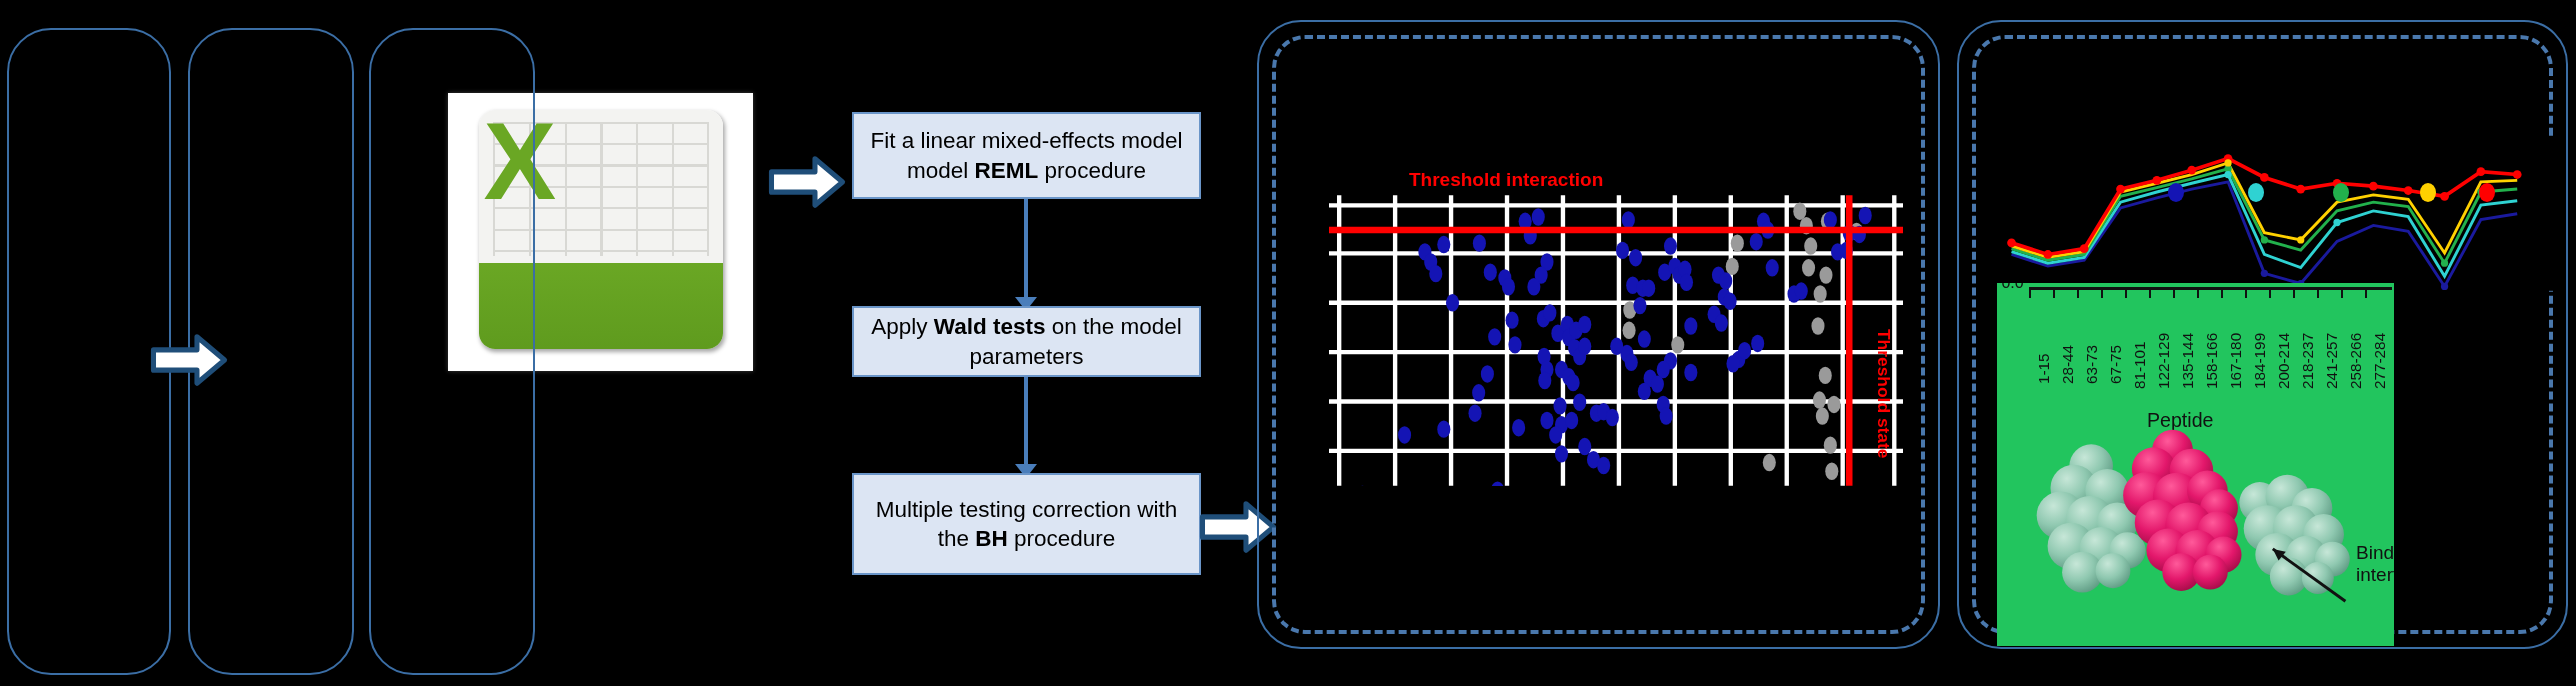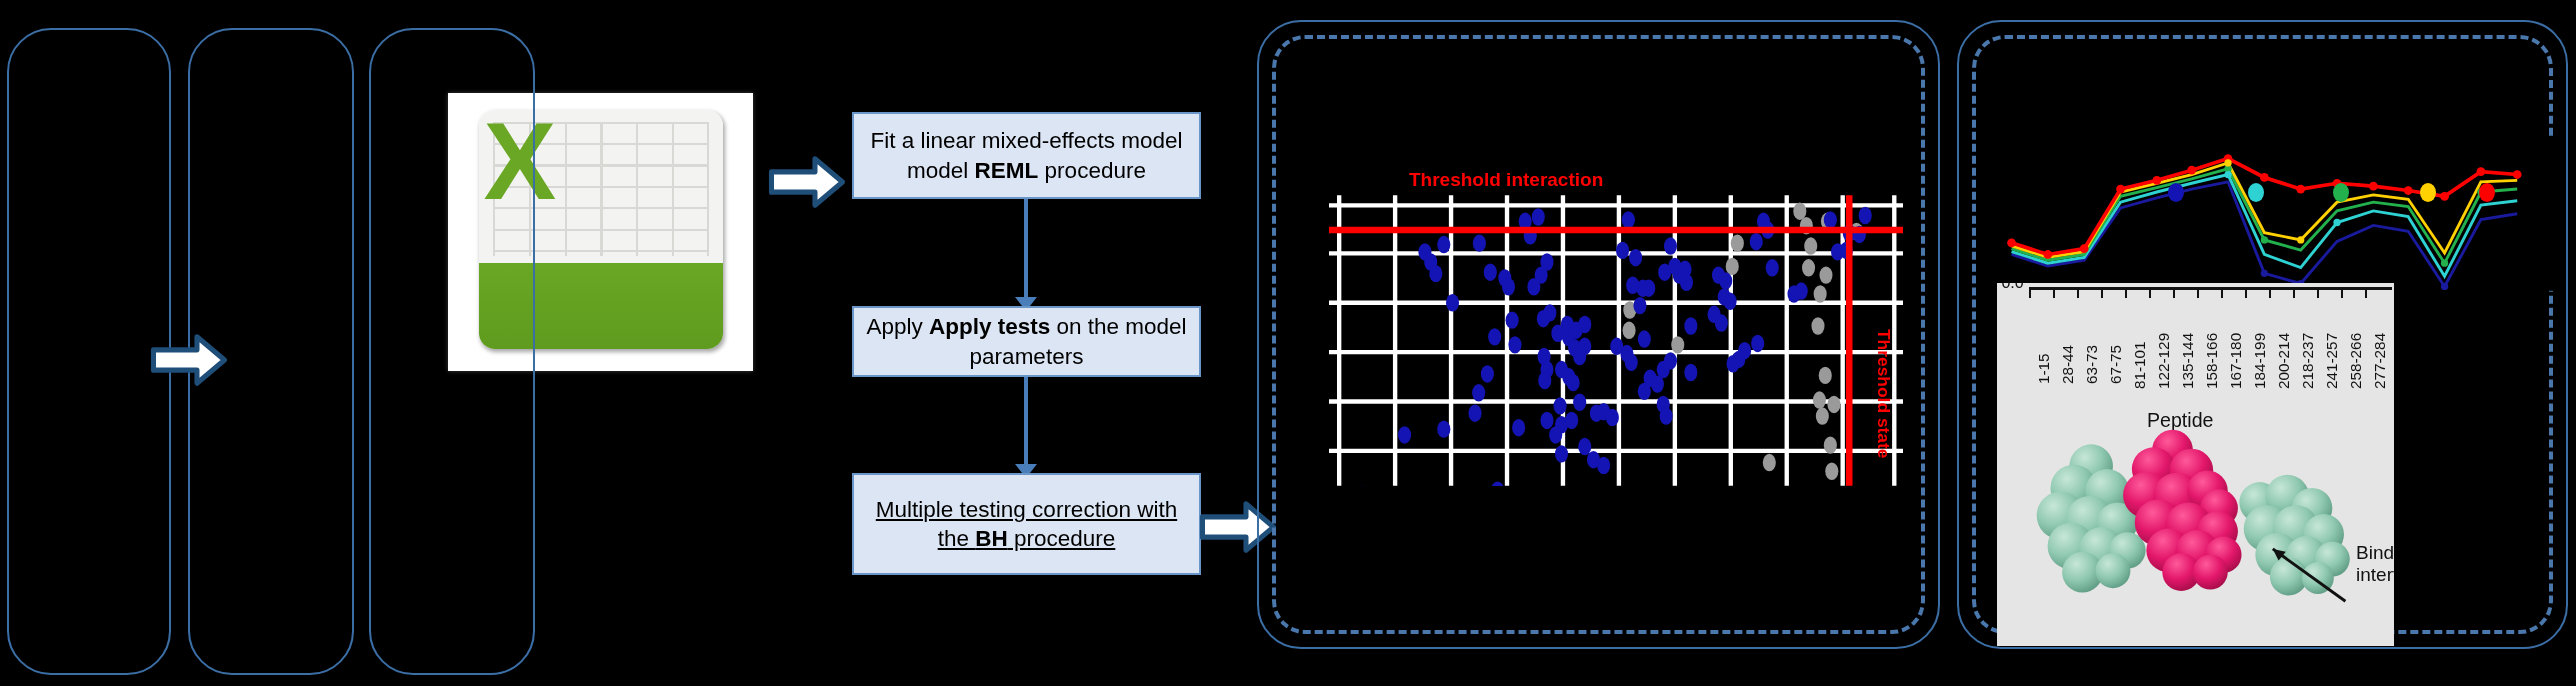--- a/index.html
+++ b/index.html
@@ -107,21 +107,21 @@
   .thresh-v-label {
     position:absolute; color:#ff0000; font-weight:bold; font-size:17.4px;
     white-space:nowrap;
     transform: rotate(90deg);
     transform-origin: left top;
   }
 
   
   .pep-card {
     position:absolute;
-    background:#e5e5e5;
+    background:#22c55e;
     overflow:hidden;
   }
   .pep-ticklabels { position:absolute; }
   .pep-tick {
     position:absolute;
     font-size: 15.3px;
     color:#111;
     white-space: nowrap;
     transform: rotate(-90deg);
     transform-origin: left top;
@@ -181,26 +181,26 @@
     <polygon points="6,26 66,26 66,8 104,40 66,72 66,54 6,54" fill="#ffffff" stroke="#1f4e79" stroke-width="7" stroke-linejoin="round"></polygon>
   </svg>
 
   <div class="procbox" style="left:852px; top:112px; width:349px; height:87px;">
     <span><span>Fit a linear mixed-effects model model </span><b>REML</b><span> procedure</span></span>
   </div>
   <div class="connector" style="left:1024px; top:199px; height:103px;"></div>
   <div class="connector-head" style="left:1015px; top:297px;"></div>
 
   <div class="procbox" style="left:852px; top:306px; width:349px; height:71px;">
-    <span><span>Apply </span><b>Apply tests</b><span> on the model parameters</span></span>
+    <span><span>Apply </span><b>Wald tests</b><span> on the model parameters</span></span>
   </div>
   <div class="connector" style="left:1024px; top:377px; height:93px;"></div>
   <div class="connector-head" style="left:1015px; top:464px;"></div>
 
-  <div class="procbox" style="left:852px; top:473px; width:349px; height:102px;text-decoration:underline;">
+  <div class="procbox" style="left:852px; top:473px; width:349px; height:102px;">
     <span><span>Multiple testing correction with the </span><b>BH</b><span> procedure</span></span>
   </div>
 
   <svg class="block-arrow" style="left:1198px; top:498px;" width="80" height="58" viewBox="0 0 110 80">
     <polygon points="6,26 66,26 66,8 104,40 66,72 66,54 6,54" fill="#ffffff" stroke="#1f4e79" stroke-width="7" stroke-linejoin="round"></polygon>
   </svg>
 
   <div class="panel dashed-inner" style="left:1257px; top:20.4px; width:683px; height:629px;"></div>
 
   <div class="scatter-title" style="left:1409px; top:169px;">Threshold interaction</div>

